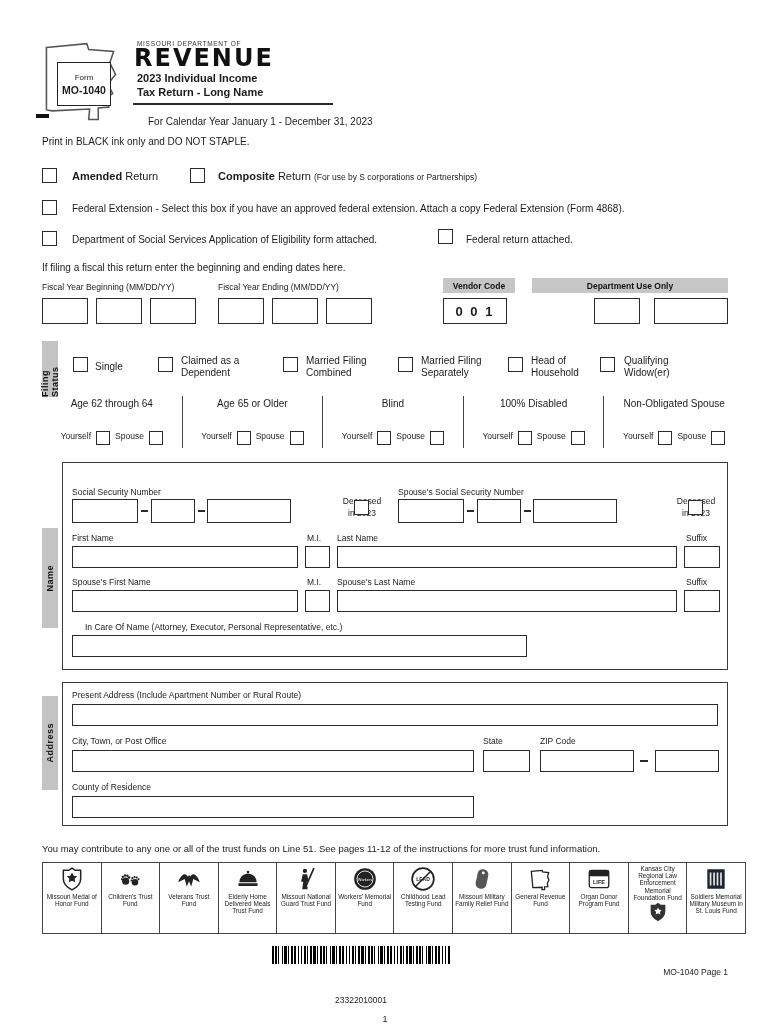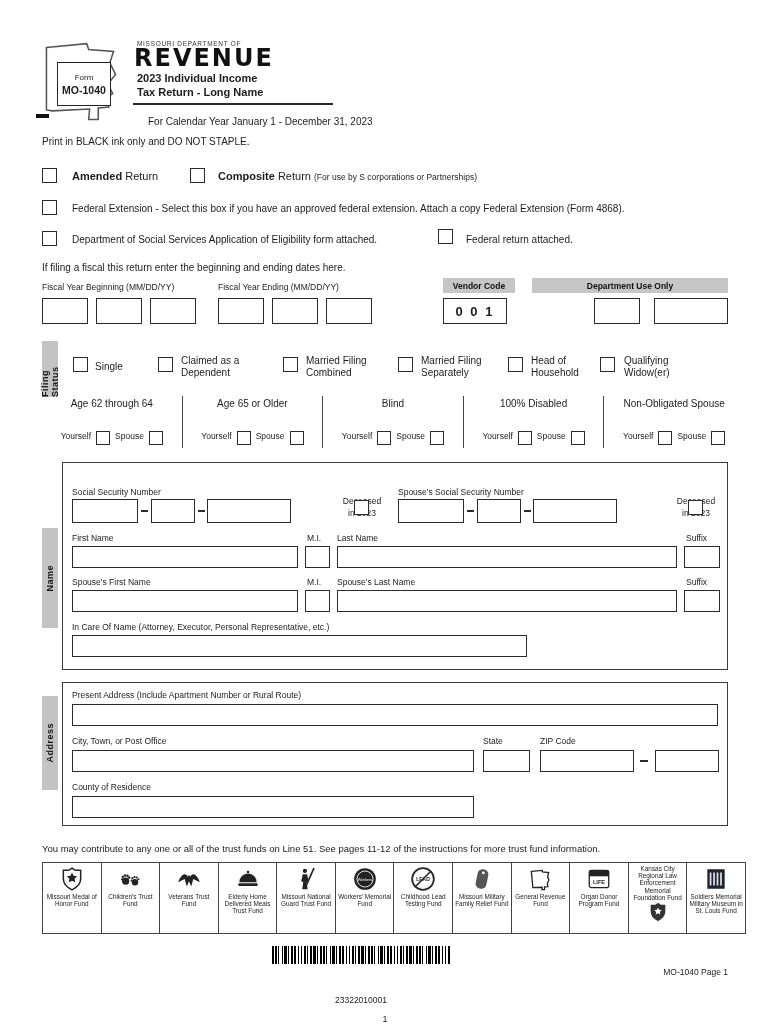--- a/index.html
+++ b/index.html
@@ -216,21 +216,21 @@
   <div class="flbl" style="left:72px;top:577px">Spouse's First Name</div>
   <div class="flbl" style="left:307px;top:577px">M.I.</div>
   <div class="flbl" style="left:337px;top:577px">Spouse's Last Name</div>
   <div class="flbl" style="left:686px;top:577px">Suffix</div>
 
   <div class="ibox" style="left:72px;top:590px;width:226px;height:22px"></div>
   <div class="ibox" style="left:305px;top:590px;width:25px;height:22px"></div>
   <div class="ibox" style="left:337px;top:590px;width:340px;height:22px"></div>
   <div class="ibox" style="left:684px;top:590px;width:36px;height:22px"></div>
 
-  <div class="flbl" style="left:72px;top:622px">In Care Of Name (Attorney, Executor, Personal Representative, etc.)</div>
+  <div class="flbl" style="left:85px;top:622px">In Care Of Name (Attorney, Executor, Personal Representative, etc.)</div>
   <div class="ibox" style="left:72px;top:635px;width:455px;height:22px"></div>
 
   <div class="section-box" style="left:62px;top:682px;width:666px;height:144px"></div>
   <div class="vertbar" style="left:42px;top:696px;width:16px;height:94px">
     <span class="verttext">Address</span>
   </div>
 
   <div class="flbl" style="left:72px;top:690px">Present Address (Include Apartment Number or Rural Route)</div>
   <div class="ibox" style="left:72px;top:704px;width:646px;height:22px"></div>
 

